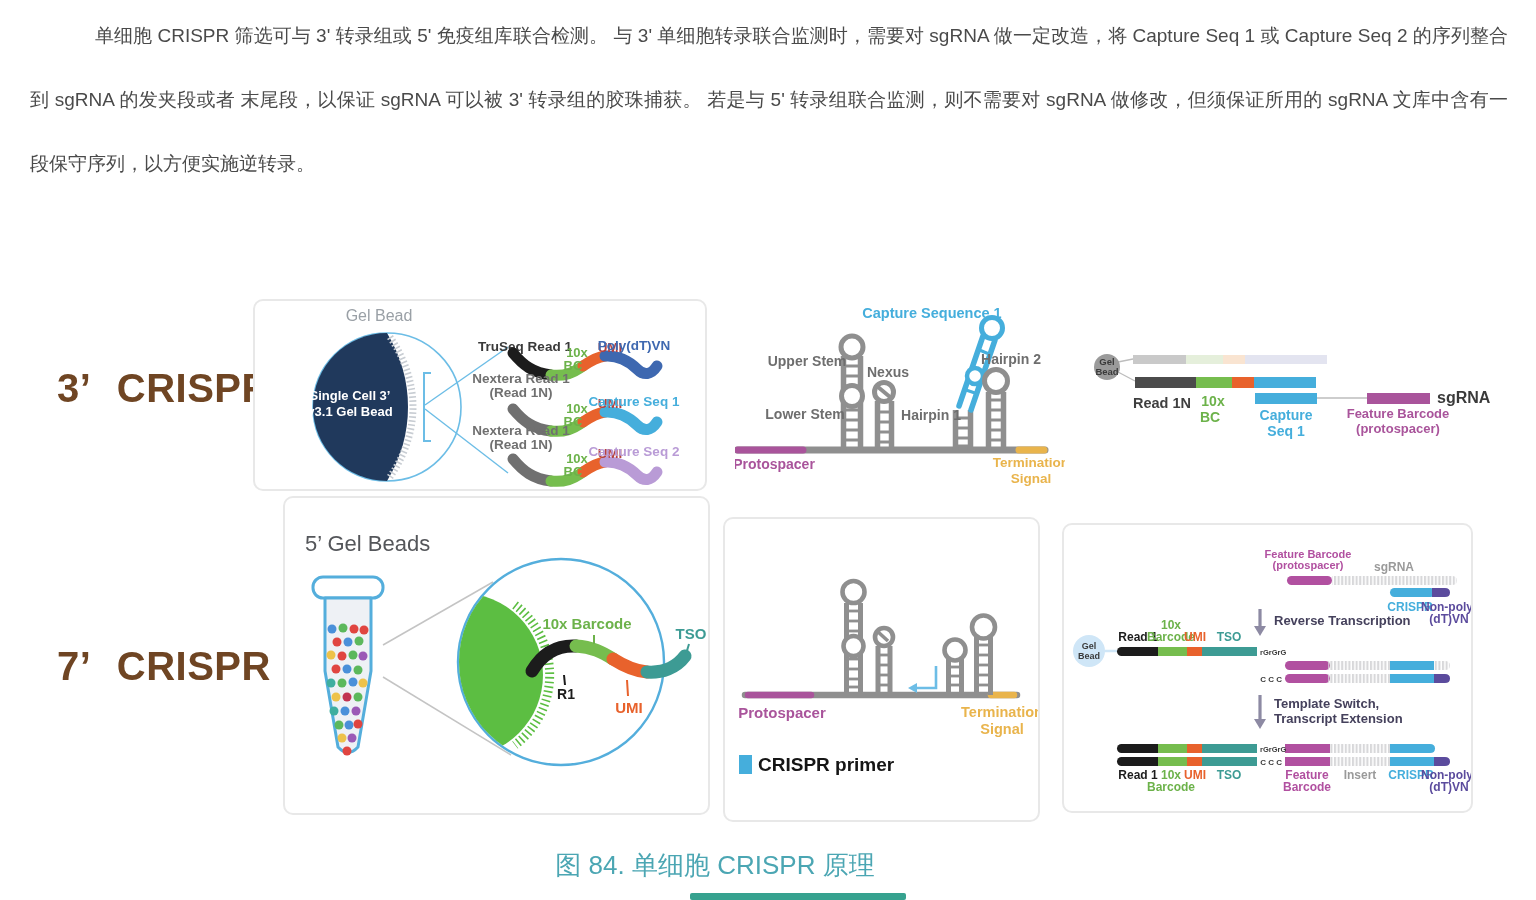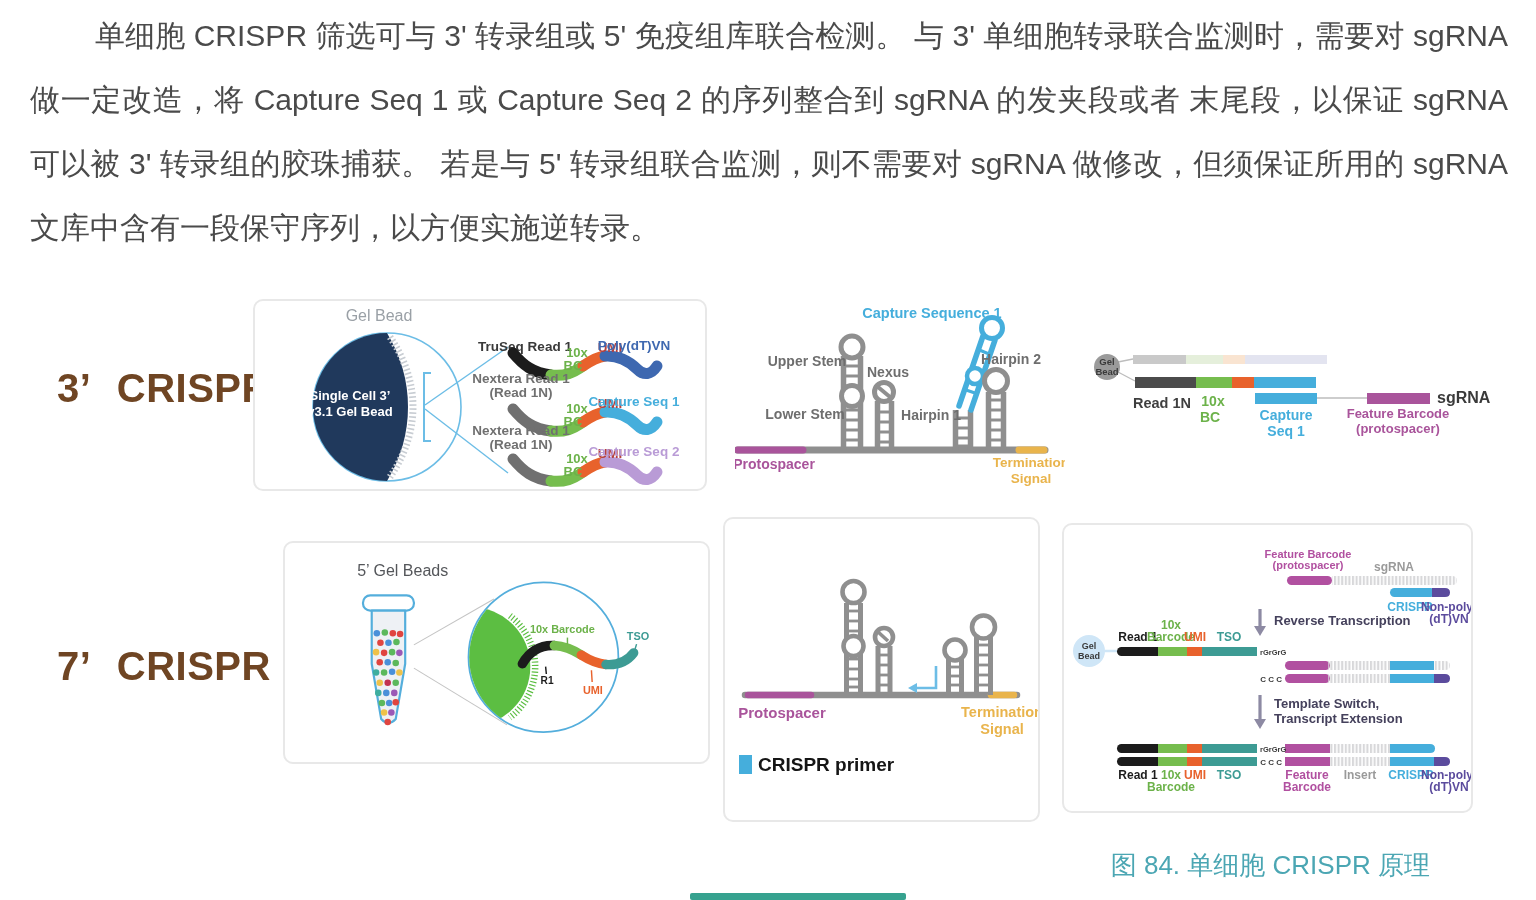--- a/index.html
+++ b/index.html
@@ -1,25 +1,25 @@
 <!DOCTYPE html>
 <html style="--c-body_text: #4a4a4a; --c-brown_label: #6f4523; --c-caption_teal: #4ba6b3; --c-panel_border: #e8e8e8; --c-navy: #20395c; --c-light_blue: #6cbde6; --c-seg_black: #1c1c1c; --c-seg_dgray: #4b4b4b; --c-seg_gray: #707070; --c-green: #76bd4e; --c-green_text: #6cb24a; --c-orange: #e8622c; --c-umi_red: #b5413f; --c-polydt_blue: #3e68b0; --c-cap1_blue: #45aedc; --c-cap2_purple: #b99bd6; --c-hairpin_gray: #8f8f8f; --c-hp_label: #6e6e6e; --c-proto_purple: #a9549b; --c-term_yellow: #e9b44c; --c-feature_purple: #b150a0; --c-dark_purple: #5b4b9d; --c-tso_teal: #3d9b94; --c-bead_gray: #9a9a9a; --c-faded_gray: #c9c9c9; --c-faded_green: #e5efdb; --c-faded_orange: #f9e4d1; --c-faded_lavender: #e3e4f0; --c-hatch_gray: #d8d8da; --c-arrow_purple: #8d8aa3; --c-rt_text: #45415c; --c-tube_blue: #54aedc; --c-bead_green: #5cbe42; --c-gelbead_blue_fill: #cfe6f7; --c-title_gray: #9aa0a6; --c-dark_text: #3a3a3a; --c-dot_blue: #4a90d9; --c-dot_green: #5cb85c; --c-dot_red: #e04540; --c-dot_yellow: #eec24a; --c-dot_purple: #9b59b6; --c-dot_teal: #3fae9f; --c-dot_crimson: #c23352; --c-bottom_bar: #36a28f;"><head>
 <meta charset="utf-8">
 <style>
   html,body{margin:0;padding:0;background:#fff;}
   body{width:1536px;height:900px;position:relative;overflow:hidden;
        font-family:"Liberation Sans","DejaVu Sans",sans-serif;}
   .abs{position:absolute;}
-  #para{left:30px;top:4px;width:1478px;font-size:30px;line-height:64px;
+  #para{left:30px;top:4px;width:1478px;font-size:19px;line-height:64px;
         color:var(--c-body_text);text-align:justify;text-indent:65px;margin:0;}
   .row-label{font-size:40px;font-weight:bold;color:var(--c-brown_label);
              word-spacing:16px;letter-spacing:.5px;}
   .panel{background:#fff;border:2px solid var(--c-panel_border);border-radius:10px;
          box-sizing:border-box;}
-  #caption{left:0;top:848px;width:1430px;text-align:right;font-size:26px;
+  #caption{left:0;top:848px;width:1430px;text-align:center;font-size:26px;
            font-weight:500;color:var(--c-caption_teal);}
   #bottombar{left:690px;top:893px;width:216px;height:7px;border-radius:2px;
              background:var(--c-bottom_bar);}
   svg text{font-family:"Liberation Sans","DejaVu Sans",sans-serif;}
   .b{font-weight:bold;}
   .sb{font-weight:600;}
   .mid{text-anchor:middle;}
   .end{text-anchor:end;}
 </style>
 </head>
@@ -198,21 +198,21 @@
     <text x="352" y="65" font-size="16" class="b" style="fill:var(--c-dark_text)">sgRNA</text>
     <text x="77" y="70" font-size="14.5" class="b mid" fill="#3f3f3f">Read 1N</text>
     <text x="128" y="68" font-size="14" class="b mid" style="fill:var(--c-green_text)">10x</text>
     <text x="125" y="84" font-size="14" class="b mid" style="fill:var(--c-green_text)">BC</text>
     <text x="201" y="82" font-size="14" class="b mid" style="fill:var(--c-cap1_blue)">Capture</text>
     <text x="201" y="98" font-size="14" class="b mid" style="fill:var(--c-cap1_blue)">Seq 1</text>
     <text x="313" y="80" font-size="13" class="b mid" style="fill:var(--c-proto_purple)">Feature Barcode</text>
     <text x="313" y="95" font-size="13" class="b mid" style="fill:var(--c-proto_purple)">(protospacer)</text>
   </svg>
 
-  <div class="panel abs" style="left:283px;top:541px;width:427px;height:223px">
+  <div class="panel abs" style="left:283px;top:496px;width:427px;height:319px">
     <svg width="100%" height="100%" viewBox="0 0 423 301">
       <defs>
           <clipPath id="gclip">
             <circle cx="276" cy="157" r="102"></circle>
           </clipPath>
         </defs>
       <text x="20" y="46" font-size="22" fill="#54565a">5’ Gel Beads</text>
       <g>
         <rect x="28" y="72" width="70" height="21" rx="10" fill="#fff" stroke-width="3" style="stroke:var(--c-tube_blue)"></rect>
         <path d="M40,93 V166 L53,242 Q63,253 73,242 L86,166 V93 Z" fill="#eef1f5" stroke-width="3" stroke-linejoin="round" style="stroke:var(--c-tube_blue)"></path>

